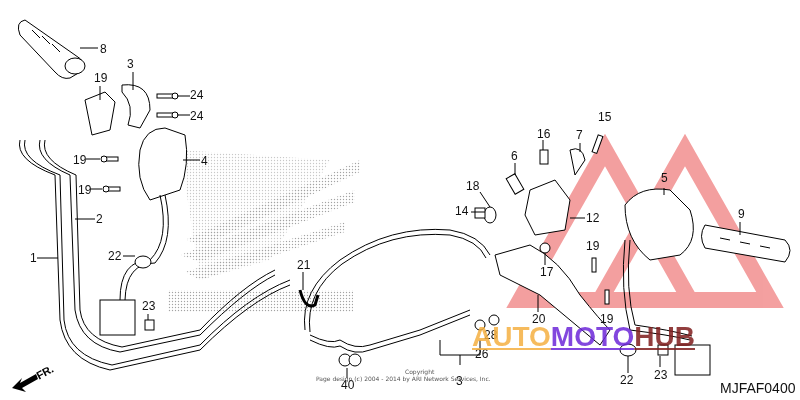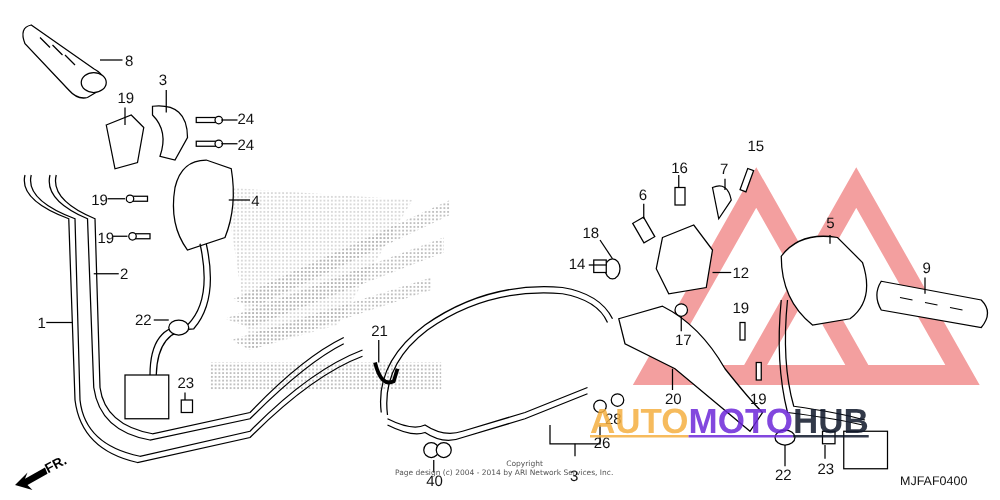--- a/index.html
+++ b/index.html
@@ -1,21 +1,21 @@
 <!DOCTYPE html>
 <html><head>
 <meta charset="utf-8">
 <style>
   html,body{margin:0;padding:0;background:#fff;}
   body{width:800px;height:400px;overflow:hidden;position:relative;font-family:"Liberation Sans",sans-serif;}
   #stage{position:absolute;left:0;top:0;width:800px;height:400px;}
   .lbl{position:absolute;font-size:12px;color:#111;font-family:"Liberation Sans",sans-serif;line-height:12px;}
   .wm{position:absolute;font-family:"Liberation Sans",sans-serif;font-weight:bold;font-size:28px;letter-spacing:0px;line-height:30px;text-decoration:underline;}
   .copy{position:absolute;font-size:6px;color:#555;font-family:"DejaVu Sans",sans-serif;white-space:nowrap;}
-  .code{position:absolute;font-size:10px;color:#111;font-family:"Liberation Sans",sans-serif;}
+  .code{position:absolute;font-size:14px;color:#111;font-family:"Liberation Sans",sans-serif;}
   .fr{position:absolute;font-size:11px;font-weight:bold;color:#000;transform:rotate(-28deg);font-family:"Liberation Sans",sans-serif;}
 </style>
 </head>
 <body>
 
 <div id="stage">
   <svg width="800" height="400" viewBox="0 0 800 400" xmlns="http://www.w3.org/2000/svg">
     <defs>
       <pattern id="dots" width="3" height="3" patternUnits="userSpaceOnUse">
         <circle cx="1.5" cy="1.5" r="0.7" fill="#9a9a9a"></circle>
@@ -173,21 +173,21 @@
   <span class="lbl" style="left:620px;top:374px">22</span>
   <span class="lbl" style="left:142px;top:300px">23</span>
   <span class="lbl" style="left:654px;top:369px">23</span>
   <span class="lbl" style="left:190px;top:89px">24</span>
   <span class="lbl" style="left:190px;top:110px">24</span>
   <span class="lbl" style="left:484px;top:329px">28</span>
   <span class="lbl" style="left:475px;top:348px">26</span>
 
   
   <div style="position:absolute;left:472px;top:322px;white-space:nowrap;opacity:0.85">
-    <span class="wm" style="position:static;color:#f5b041">AUTO</span><span class="wm" style="position:static;color:#6d28d9">MOTO</span><span class="wm" style="position:static;color:#0f172a">HUB</span>
+    <span class="wm" style="position:static;color:#f5b041">AUTO</span><span class="wm" style="position:static;color:#6d28d9">MOTO</span><span class="wm" style="position:static;color:#7f1d1d">HUB</span>
   </div>
 
   
   <span class="copy" style="left:405px;top:368px">Copyright</span>
   <span class="copy" style="left:316px;top:375px">Page design (c) 2004 - 2014 by ARI Network Services, Inc.</span>
 
   
   <span class="code" style="left:720px;top:380px">MJFAF0400</span>
 
   

